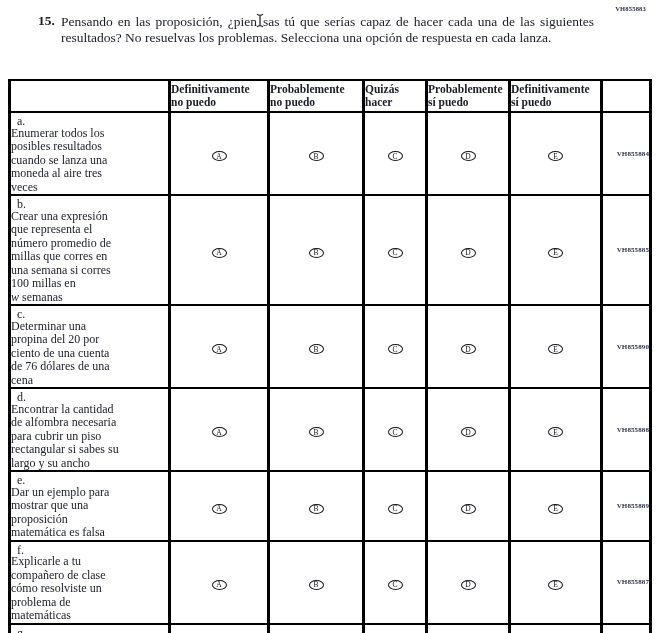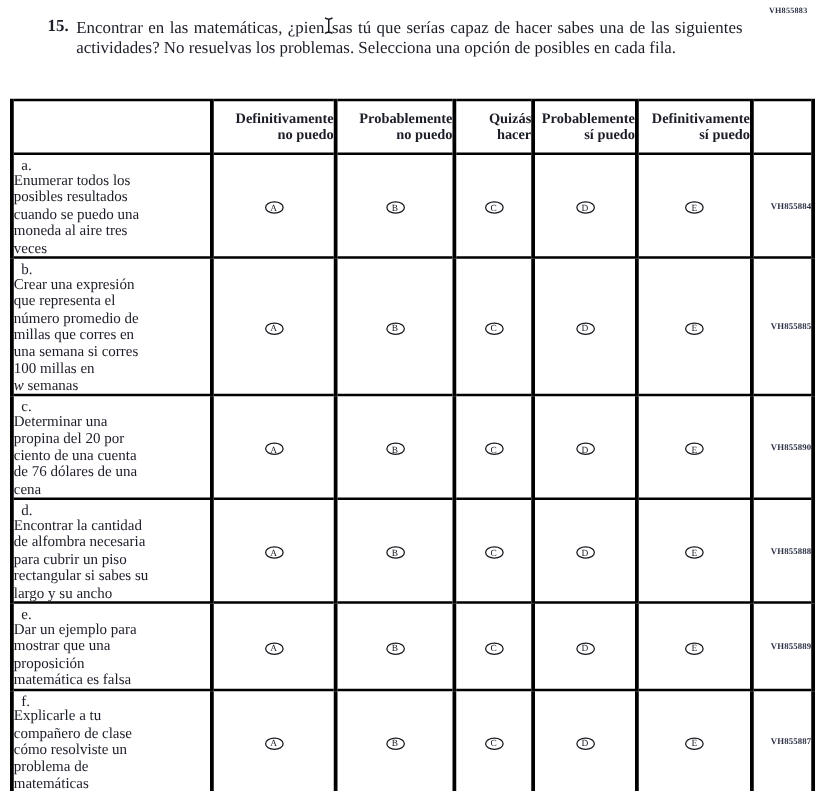--- a/index.html
+++ b/index.html
@@ -56,25 +56,25 @@
     border: 2px solid #000;
     border-left-width: 3px;
     border-right-width: 3px;
     padding: 0;
   }
   thead th {
     border-bottom: 4px double #000;
     font-weight: bold;
     font-size: 11.5px;
     line-height: 13px;
-    text-align: right;
+    text-align: left;
     vertical-align: middle;
     white-space: pre-line;
     padding: 3px 1px;
-    height: 43px;
+    height: 32px;
   }
   td.stmt {
     position: relative;
     vertical-align: top;
     padding: 2px 2px 2px 25px;
     font-size: 12px;
     line-height: 13.5px;
     white-space: pre-line;
   }
   .row-label { position: absolute; left: 6px; top: 2px; }
@@ -109,25 +109,25 @@
 </style>
 </head>
 <body>
 
 <div class="canvas">
 
   <div class="top-code">VH855883</div>
 
   <div class="question">
     <div class="q-num">15.</div>
-    <div class="q-text"><span>Encontrar en las matemáticas, ¿pien</span><svg class="cursor-icon" width="8" height="15" viewBox="0 0 8 15">
+    <div class="q-text"><span>Pensando en las proposición, ¿pien</span><svg class="cursor-icon" width="8" height="15" viewBox="0 0 8 15">
           <path d="M1 1.2 C2.5 2.6 5.5 2.6 7 1.2" fill="none" stroke="#15151c" stroke-width="1.1"></path>
           <path d="M4 2.2 V12.8" fill="none" stroke="#15151c" stroke-width="1.2"></path>
           <path d="M1 13.8 C2.5 12.4 5.5 12.4 7 13.8" fill="none" stroke="#15151c" stroke-width="1.1"></path>
-        </svg><span>sas tú que serías capaz de hacer sabes una de las siguientes actividades? No resuelvas los problemas. Selecciona </span><span class="q-bold">una</span><span> opción de posibles en cada fila.</span></div>
+        </svg><span>sas tú que serías capaz de hacer cada una de las siguientes resultados? No resuelvas los problemas. Selecciona </span><span class="q-bold">una</span><span> opción de respuesta en cada lanza.</span></div>
   </div>
 
   <table class="sheet">
     <colgroup>
       <col style="width:160px">
         <col style="width:99px">
         <col style="width:95px">
       <col style="width:63px">
         <col style="width:83px">
         <col style="width:92px">
@@ -147,21 +147,21 @@
         <th>Definitivamente
 sí puedo</th>
         <th></th>
       </tr>
     </thead>
     <tbody id="rows-body">
         <tr style="height: 74px;">
       <td class="stmt">
         <span class="row-label">a.</span><span>Enumerar todos los
 posibles resultados
-cuando se puedo una
+cuando se lanza una
 moneda al aire tres
 veces</span><span class="it"></span><span></span>
       </td>
       <td class="opt">
         <span class="oval">
               <span>A</span>
             </span>
       </td>
       <td class="opt">
         <span class="oval">

